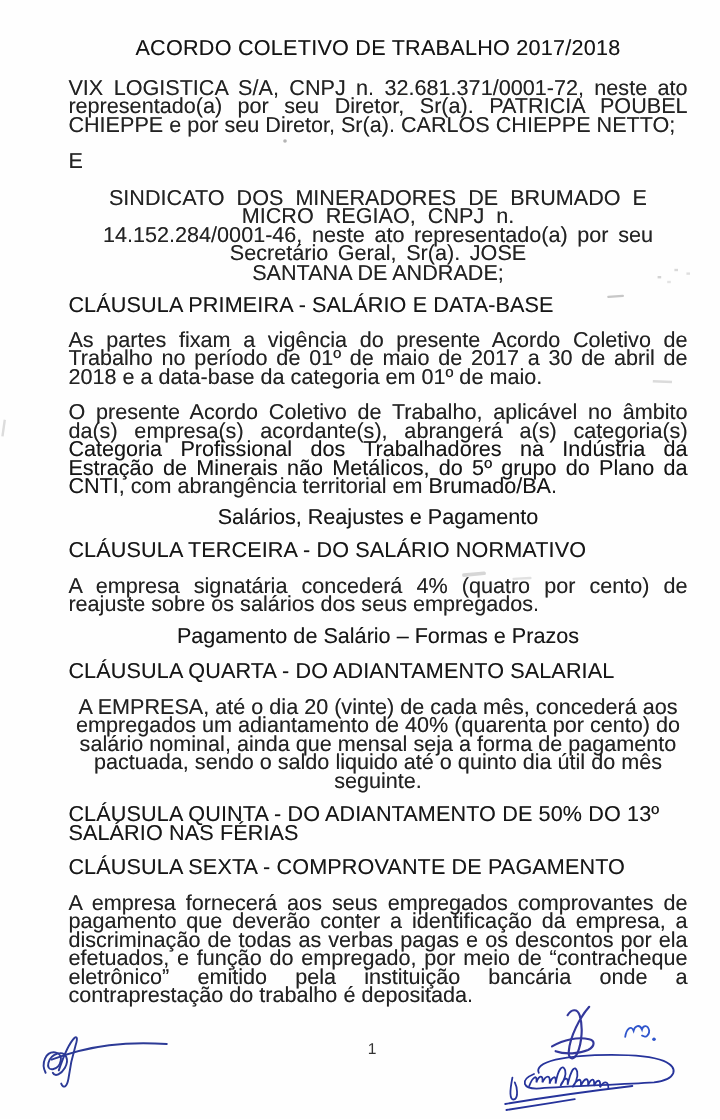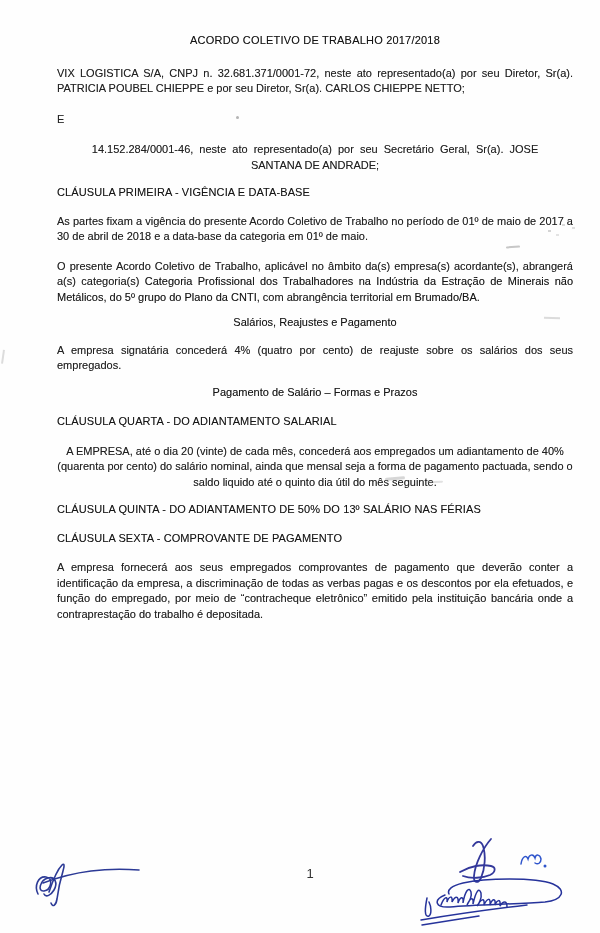--- a/index.html
+++ b/index.html
@@ -18,21 +18,21 @@
     position: absolute;
     left: 57px; top: 33px;
     width: 516px;
     font-size: 13px;
     line-height: 15.5px;
     color: #222222;
     text-shadow: 0 0 0.4px rgba(45,45,45,0.45);
   }
   .content p, .content h1, .content h2, .content h3 {
     margin: 0; padding: 0;
-    font-size: 11px;
+    font-size: 18px;
     font-weight: normal;
   }
   .title {
     text-align: center;
     font-weight: bold;
     color: #141414;
     letter-spacing: 0.2px;
   }
   .heading {
     font-weight: bold;
@@ -83,32 +83,34 @@
 <div class="page">
   <div class="content">
 
     <h1 class="title mb17">ACORDO COLETIVO DE TRABALHO 2017/2018</h1>
 
     <p class="para mb15">VIX LOGISTICA S/A, CNPJ n. 32.681.371/0001-72, neste ato representado(a) por seu Diretor, Sr(a). PATRICIA POUBEL CHIEPPE e por seu Diretor, Sr(a). CARLOS CHIEPPE NETTO;</p>
 
     <p class="para mb15">E</p>
 
     <p class="para mb12">
+        <span class="uline">SINDICATO DOS MINERADORES DE BRUMADO E MICRO REGIAO, CNPJ n.</span>
         <span class="uline uline2">14.152.284/0001-46, neste ato representado(a) por seu Secretário Geral, Sr(a). JOSE</span>
         <span class="uline uline3">SANTANA DE ANDRADE;</span>
       </p>
 
 
-    <h2 class="heading mb13">CLÁUSULA PRIMEIRA - VIGÊNCIA E DATA-BASE</h2>
+    <h2 class="heading mb13">CLÁUSULA PRIMEIRA - SALÁRIO E DATA-BASE</h2>
     <p class="para mb14">As partes fixam a vigência do presente Acordo Coletivo de Trabalho no período de 01º de maio de 2017 a 30 de abril de 2018 e a data-base da categoria em 01º de maio.</p>
 
     <p class="para mb10"><span>O presente Acordo Coletivo de Trabalho, aplicável no âmbito da(s) empresa(s) acordante(s), abrangerá a(s) categoria(s) </span><span class="bold-run">Categoria Profissional dos Trabalhadores na Indústria da Estração de Minerais não Metálicos, do 5º grupo do Plano da CNTI</span><span>, com abrangência territorial em </span><span class="bold-run">Brumado/BA</span><span>.</span></p>
 
     <h3 class="center-heading mb12">Salários, Reajustes e Pagamento</h3>
 
+    <h2 class="heading mb14">CLÁUSULA TERCEIRA - DO SALÁRIO NORMATIVO</h2>
     <p class="para mb11">A empresa signatária concederá 4% (quatro por cento) de reajuste sobre os salários dos seus empregados.</p>
 
     <h3 class="center-heading mb14">Pagamento de Salário – Formas e Prazos</h3>
 
     <h2 class="heading mb14">CLÁUSULA QUARTA - DO ADIANTAMENTO SALARIAL</h2>
     <p class="para mb12">A EMPRESA, até o dia 20 (vinte) de cada mês, concederá aos empregados um adiantamento de 40% (quarenta por cento) do salário nominal, ainda que mensal seja a forma de pagamento pactuada, sendo o saldo liquido até o quinto dia útil do mês seguinte.</p>
 
     <h2 class="heading mb13">CLÁUSULA QUINTA - DO ADIANTAMENTO DE 50% DO 13º SALÁRIO NAS FÉRIAS</h2>
 
     <h2 class="heading mb14">CLÁUSULA SEXTA - COMPROVANTE DE PAGAMENTO</h2>

